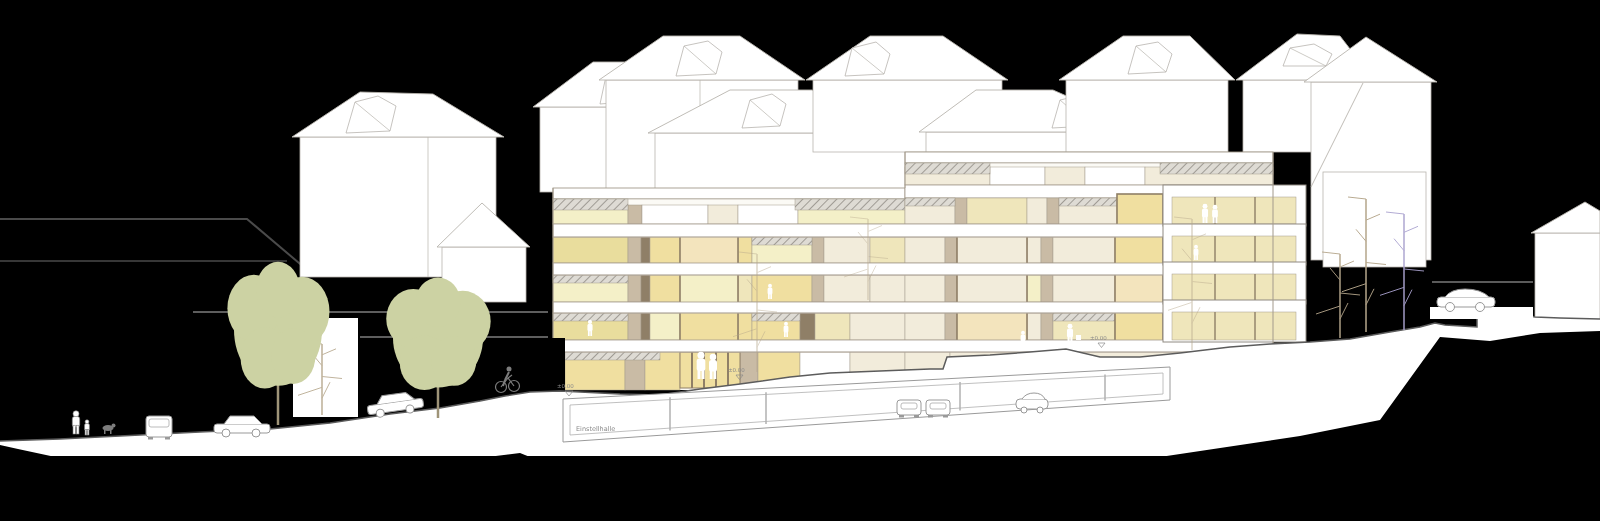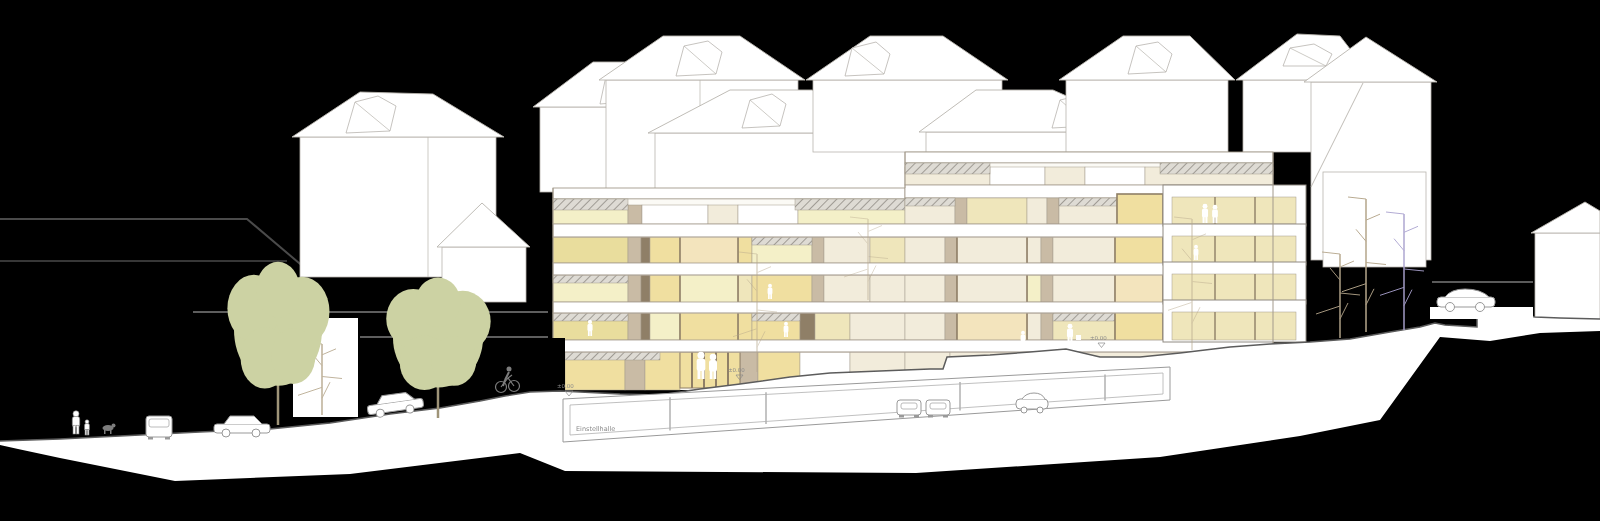--- a/index.html
+++ b/index.html
@@ -1,16 +1,16 @@
 <!DOCTYPE html>
 <html><head>
 <meta charset="utf-8">
 <style>
   html,body{margin:0;padding:0;background:#000;}
-  .stage{position:relative;width:1600px;height:521px;background:#000;overflow:hidden;
+  .stage{position:relative;width:1600px;height:456px;background:#000;overflow:hidden;
          font-family:"DejaVu Sans", sans-serif;}
   svg{display:block}
   text{font-family:"DejaVu Sans", sans-serif;}
 </style>
 </head>
 <body>
 
 <div class="stage">
 <svg id="cv" viewBox="0 0 1600 521" width="1600" height="521">
   <defs>

